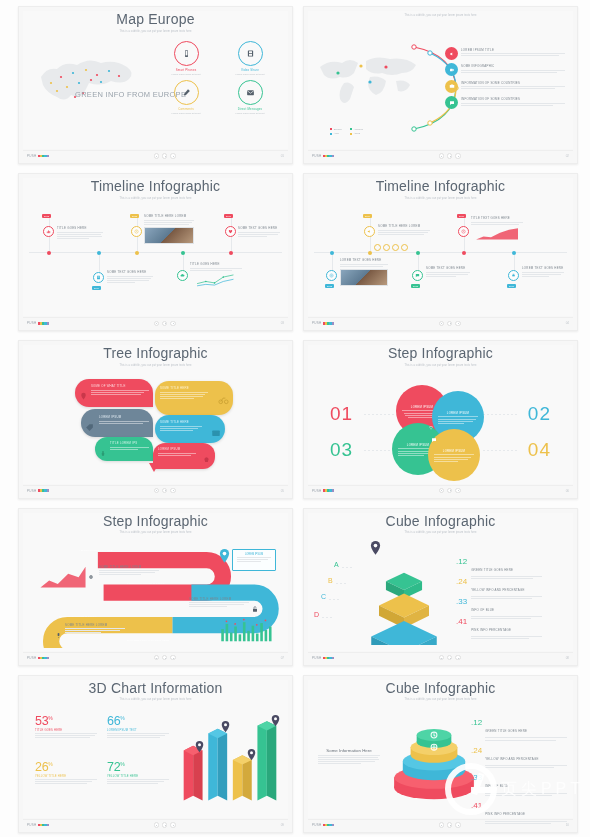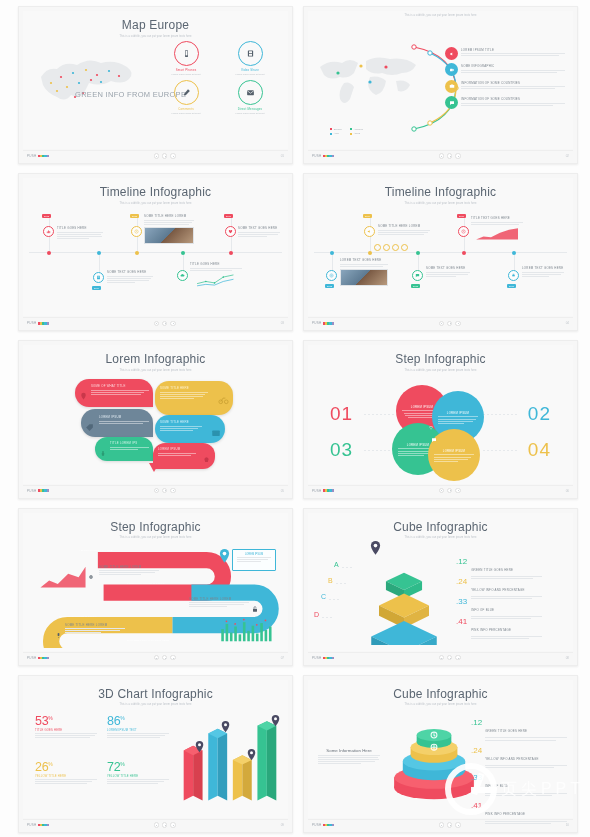--- a/index.html
+++ b/index.html
@@ -1,21 +1,21 @@
 <!DOCTYPE html>
 <html><head>
 <meta charset="utf-8">
 <style>
   * { box-sizing: border-box; margin:0; padding:0; }
   html,body { width:590px; height:837px; background:#ffffff; font-family:"Liberation Sans", sans-serif; }
   #sheet { position:relative; width:590px; height:837px; background:#fdfdfd; overflow:hidden; }
   .grid { position:absolute; inset:0; display:grid; grid-template-columns:1fr 1fr; grid-template-rows:repeat(5,1fr); gap:9px 10px; padding:6px 12px 4px 18px; }
   .slide { position:relative; background:#f7f7f7; border:1px solid #ededed; box-shadow:0 1px 2px rgba(0,0,0,.07); overflow:hidden; display:flex; flex-direction:column; }
   .slide-inner { position:absolute; inset:4px 4px 14px 4px; background:#f9f9f9; }
-  .s-title { text-align:center; color:#5b6672; font-size:12px; letter-spacing:.2px; margin-top:7px; }
+  .s-title { text-align:center; color:#5b6672; font-size:14px; letter-spacing:.2px; }
   .s-sub { text-align:center; color:#b9bfc6; font-size:2.6px; margin-top:2.5px; letter-spacing:.1px; }
   .body { position:absolute; left:0; right:0; top:22px; bottom:0; }
   
   .foot { position:absolute; left:4px; right:4px; bottom:2px; height:11px; border-top:1px solid #eeeeee; display:flex; align-items:center; justify-content:space-between; padding:0 4px; }
   .logo { display:flex; align-items:center; gap:1.5px; }
   .logo-t { font-size:3.1px; color:#9aa2ab; letter-spacing:.2px; }
   .swatch { display:flex; }
   .swatch i { width:2.2px; height:2.6px; display:block; }
   .dots { display:flex; gap:3px; }
   .dots span { width:5.4px; height:5.4px; border-radius:50%; border:.6px solid #e0e0e0; background:#fff; display:block; position:relative; }
@@ -559,21 +559,21 @@
             <span></span>
             <span></span>
             <span></span>
           </div>
         <div class="pnum">04</div>
       </div>
     </div>
 
     <div class="slide">
       <div class="slide-inner">
-        <div class="s-title">Lorem Infographic</div>
+        <div class="s-title">Tree Infographic</div>
         <div class="s-sub">This is a subtitle, you can put your lorem ipsum texts here</div>
         <div class="body">
           <div class="bubble" style="left:52px; top:12px; width:78px; height:28px; background:#ef4b5f; border-radius:14px 14px 0 14px">
             <span style="position:absolute;left:4px;top:8px"><svg viewBox="0 0 24 24" width="9" height="9" fill="#c9374a">
                   <path d="M12 2a6 6 0 016 6c0 5-6 12-6 12S6 13 6 8a6 6 0 016-6z"></path>
                 </svg></span>
             <div style="position:absolute;left:16px;top:5px;right:4px">
               <div class="btitle" style="color:#ffd9de">SOME OF WHAT TITLE</div>
               <div class="para bpara">
                   <i style="width:100%"></i>
@@ -957,34 +957,34 @@
             <span></span>
             <span></span>
             <span></span>
           </div>
         <div class="pnum">08</div>
       </div>
     </div>
 
     <div class="slide">
       <div class="slide-inner">
-        <div class="s-title">3D Chart Infographic</div>
+        <div class="s-title">3D Chart Information</div>
         <div class="s-sub">This is a subtitle, you can put your lorem ipsum texts here</div>
         <div class="body">
           <div class="statcell" style="left:12px; top:12px">
             <div class="pct c-red"><span>53</span><sup>%</sup></div>
             <div class="statlab c-red">TITLE GOES HERE</div>
             <div class="para">
                 <i style="width:100%"></i>
                 <i style="width:96%"></i>
                 <i style="width:88%"></i>
               </div>
           </div>
           <div class="statcell" style="left:84px; top:12px">
-            <div class="pct c-blue"><span>86</span><sup>%</sup></div>
+            <div class="pct c-blue"><span>66</span><sup>%</sup></div>
             <div class="statlab c-blue">LOREM IPSUM TEXT</div>
             <div class="para">
                 <i style="width:100%"></i>
                 <i style="width:94%"></i>
                 <i style="width:86%"></i>
               </div>
           </div>
           <div class="statcell" style="left:12px; top:58px">
             <div class="pct c-yel"><span>26</span><sup>%</sup></div>
             <div class="statlab c-yel">YELLOW TITLE HERE</div>

